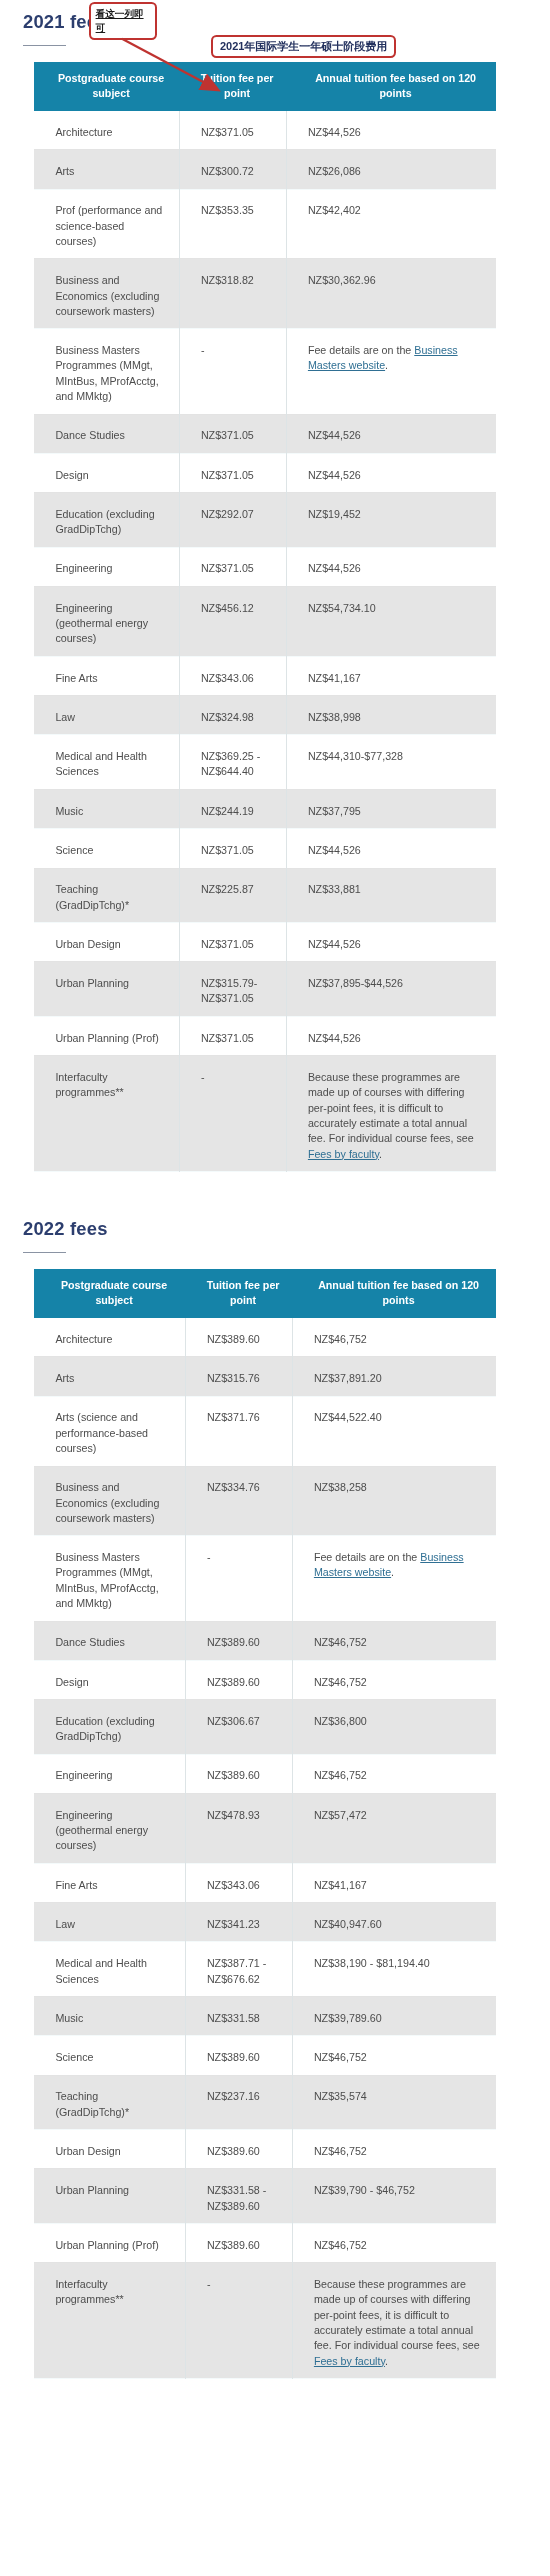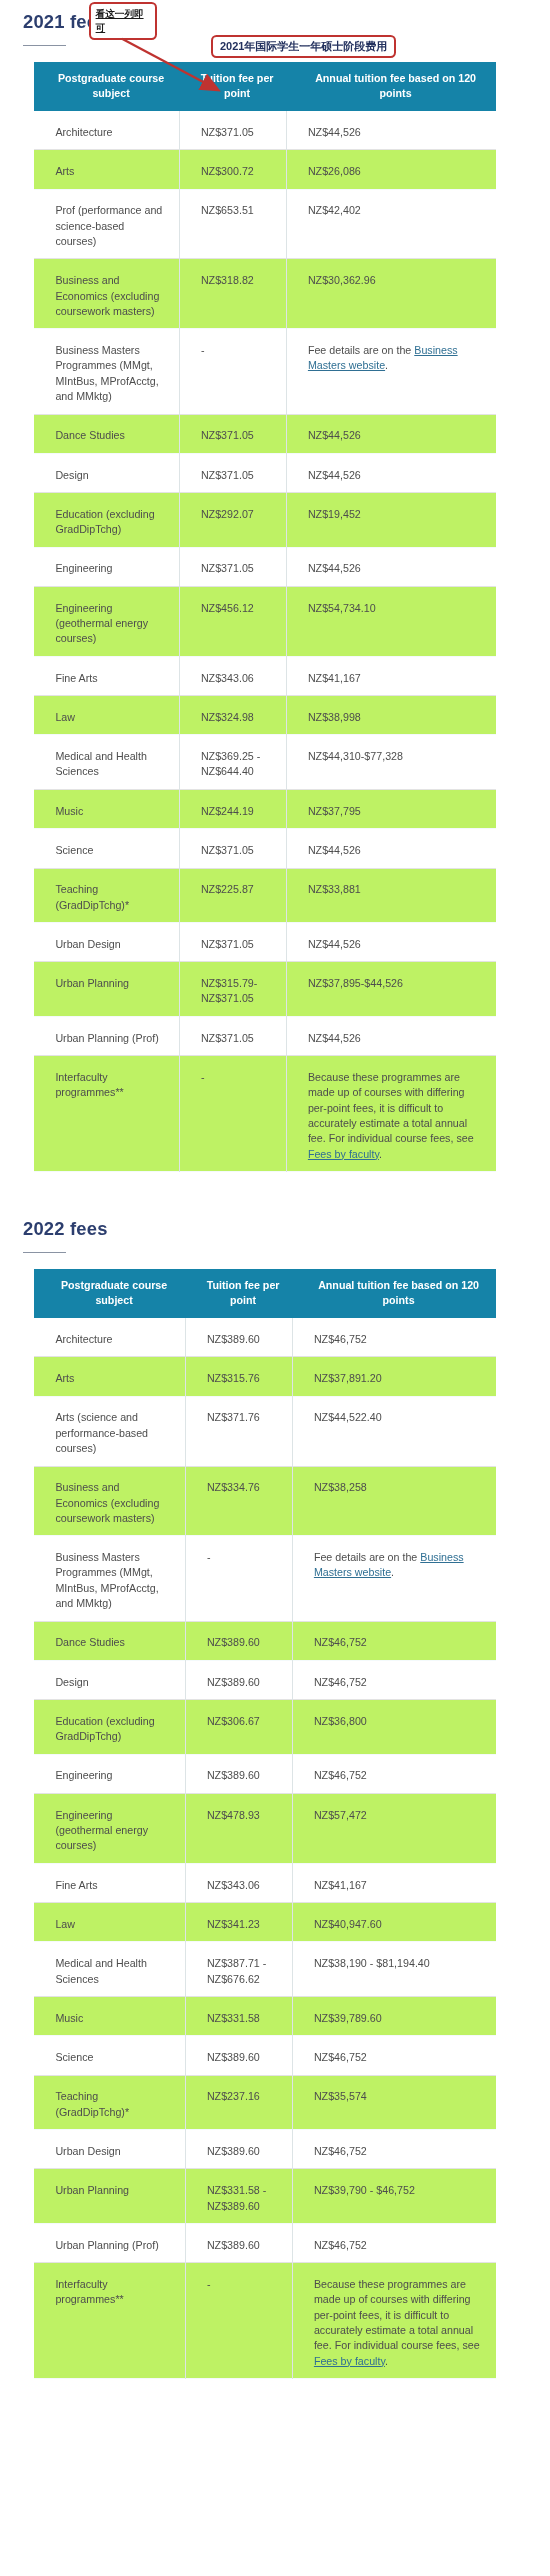--- a/index.html
+++ b/index.html
@@ -40,21 +40,21 @@
     font-size:10.7px;
     color:#4d4d4d;
     line-height:15.3px;
     vertical-align:top;
     padding:13.8px 12.2px 9.2px 21.4px;
     border-right:0.8px solid #dde4e6;
     word-wrap:break-word;
   }
   table.fees-table td:last-child{border-right:none;}
   table.fees-table tbody tr{height:37px;border-bottom:0.8px solid #e3e3e3;background:#ffffff;}
-  table.fees-table tbody tr.shaded{background:#bef264;border-bottom:0.8px solid #f4fafb;}
+  table.fees-table tbody tr.shaded{background:#e5e5e5;border-bottom:0.8px solid #f4fafb;}
   col.c-subject{width:145px;}
   col.c-perpoint{width:107px;}
   col.c-annual{width:210px;}
   table.t2022 col.c-subject{width:151px;}
   table.t2022 col.c-annual{width:204px;}
 
   a.cell-link{color:#2f6f93;text-decoration:underline;cursor:pointer;}
 
   
   .annotations{position:absolute;left:0;top:0;width:551px;height:153px;pointer-events:none;}
@@ -106,21 +106,21 @@
             <td>NZ$371.05</td>
             <td>NZ$44,526</td>
           </tr>
           <tr class="shaded">
             <td>Arts</td>
             <td>NZ$300.72</td>
             <td>NZ$26,086</td>
           </tr>
           <tr>
             <td>Prof (performance and science-based courses)</td>
-            <td>NZ$653.51</td>
+            <td>NZ$353.35</td>
             <td>NZ$42,402</td>
           </tr>
           <tr class="shaded">
             <td>Business and Economics (excluding coursework masters)</td>
             <td>NZ$318.82</td>
             <td>NZ$30,362.96</td>
           </tr>
           <tr>
             <td>Business Masters Programmes (MMgt, MIntBus, MProfAcctg, and MMktg)</td>
             <td>-</td>

